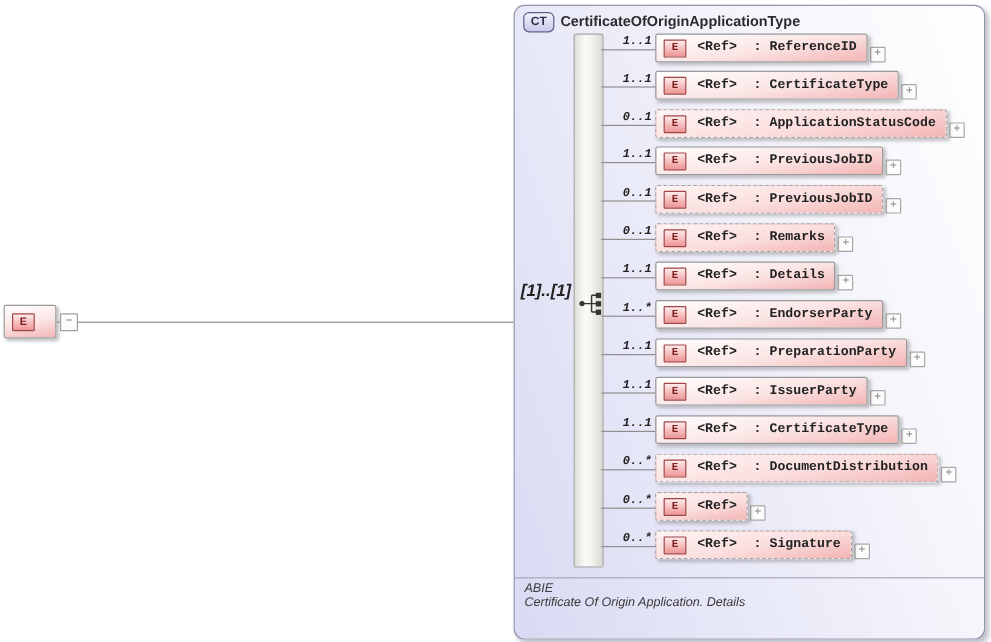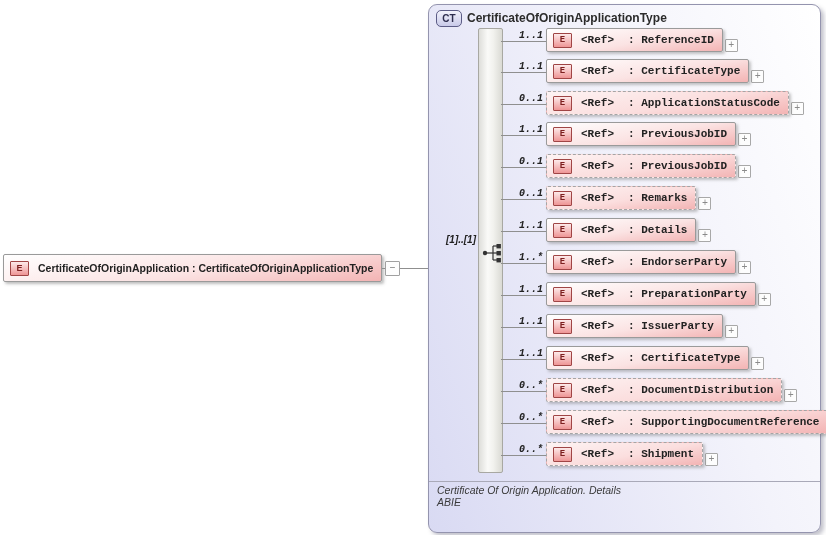--- a/index.html
+++ b/index.html
@@ -35,21 +35,21 @@
             border:1px solid #5c5c86;border-radius:5px;
             background:linear-gradient(180deg,#f2f2fb 0%,#c9cae9 100%);
             font-size:10px;font-weight:bold;color:#2e2e4e;}
   .ct-title{position:absolute;left:38px;top:6px;font-size:12px;font-weight:bold;color:#2b2b2b;
             white-space:nowrap;}
 
   .seq-bar{position:absolute;left:49px;top:23px;width:23px;height:443px;
            border:1px solid #a8a8a2;border-radius:2px;
            background:linear-gradient(to right,#dededa 0%,#fafaf8 38%,#f2f2ee 62%,#dadad4 100%);}
   .comp-card{position:absolute;left:0;top:229px;width:47px;text-align:right;
-             font-size:10px;font-style:italic;font-weight:bold;color:#222;}
+             font-size:14px;font-style:italic;font-weight:bold;color:#222;}
   .comp-icon{position:absolute;left:52px;top:238px;}
 
   
   .rows-host{position:absolute;left:72px;top:0;width:319px;height:100%;}
   .row{position:absolute;left:0;display:flex;align-items:flex-end;height:22px;font-family:Liberation Mono, monospace;}
   .row-line{position:absolute;left:0;top:11px;width:45px;height:1px;background:#8f8f8f;}
   .card{position:absolute;left:-18px;bottom:11px;width:60px;text-align:right;
         font-size:10px;font-style:italic;font-weight:bold;color:#222;}
   .el-box{position:relative;display:flex;align-items:center;height:22px;margin-left:45px;
           padding:0 8px 0 6px;border:1px solid #9a9a9a;border-radius:2px;
@@ -69,21 +69,20 @@
               font-size:10.5px;font-style:italic;color:#3a3a3a;line-height:11.8px;}
 </style>
 </head>
 <body>
 
 <div class="stage">
 
   <div class="root-strip">
     <div class="root-box">
       <span class="eicon">E</span>
-      <span>CertificateOfOriginApplication : CertificateOfOriginApplicationType</span>
     </div>
     <div class="hline stub"></div>
     <div class="toggle">−</div>
     <div class="hline grow"></div>
   </div>
 
   <div class="ct-box">
     <div class="ct-badge">CT</div>
     <div class="ct-title">CertificateOfOriginApplicationType</div>
 
@@ -223,36 +222,35 @@
             <span class="ename">: DocumentDistribution</span>
           </div>
           <span class="plus">+</span>
         </div>
         <div class="row optional" style="top: 407px;">
           <div class="row-line"></div>
           <div class="card">0..*</div>
           <div class="el-box">
             <span class="eicon">E</span>
             <span class="ref">&lt;Ref&gt;</span>
-            <span class="ename">: SupportingDocumentReference</span>
           </div>
           <span class="plus">+</span>
         </div>
         <div class="row optional" style="top: 439px;">
           <div class="row-line"></div>
           <div class="card">0..*</div>
           <div class="el-box">
             <span class="eicon">E</span>
             <span class="ref">&lt;Ref&gt;</span>
-            <span class="ename">: Shipment</span>
+            <span class="ename">: Signature</span>
           </div>
           <span class="plus">+</span>
         </div>
       </div>
 
     <div class="separator"></div>
     <div class="annotation">
+        <div>ABIE</div>
         <div>Certificate Of Origin Application. Details</div>
-        <div>ABIE</div>
       </div>
   </div>
 
 </div>
 
 </body></html>

